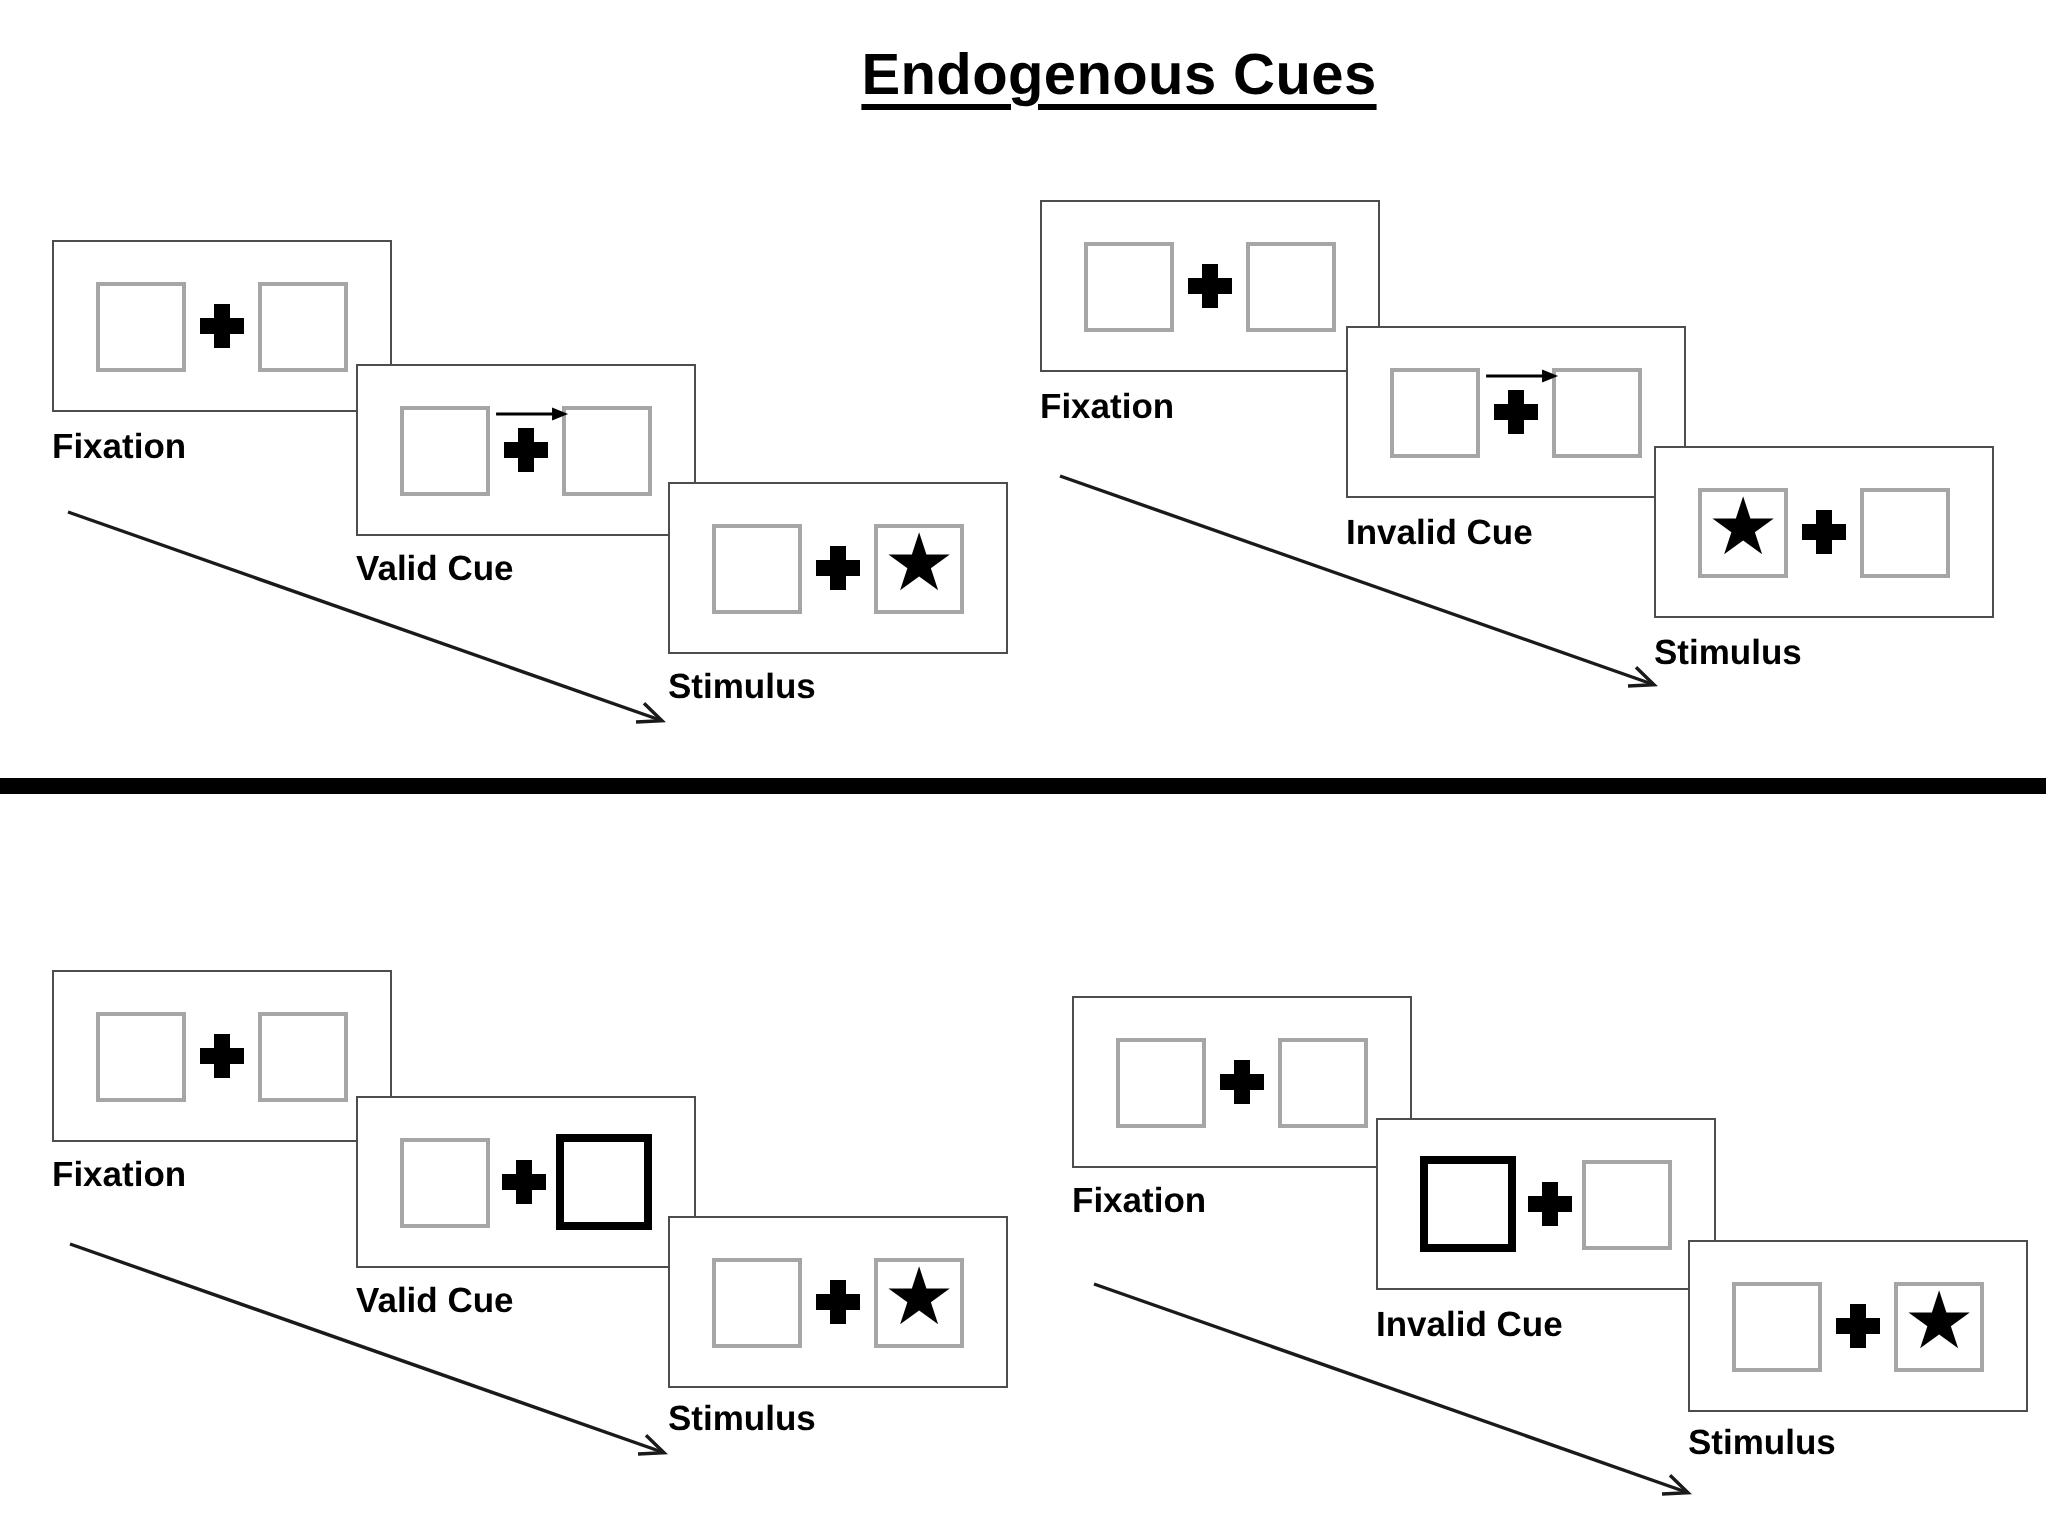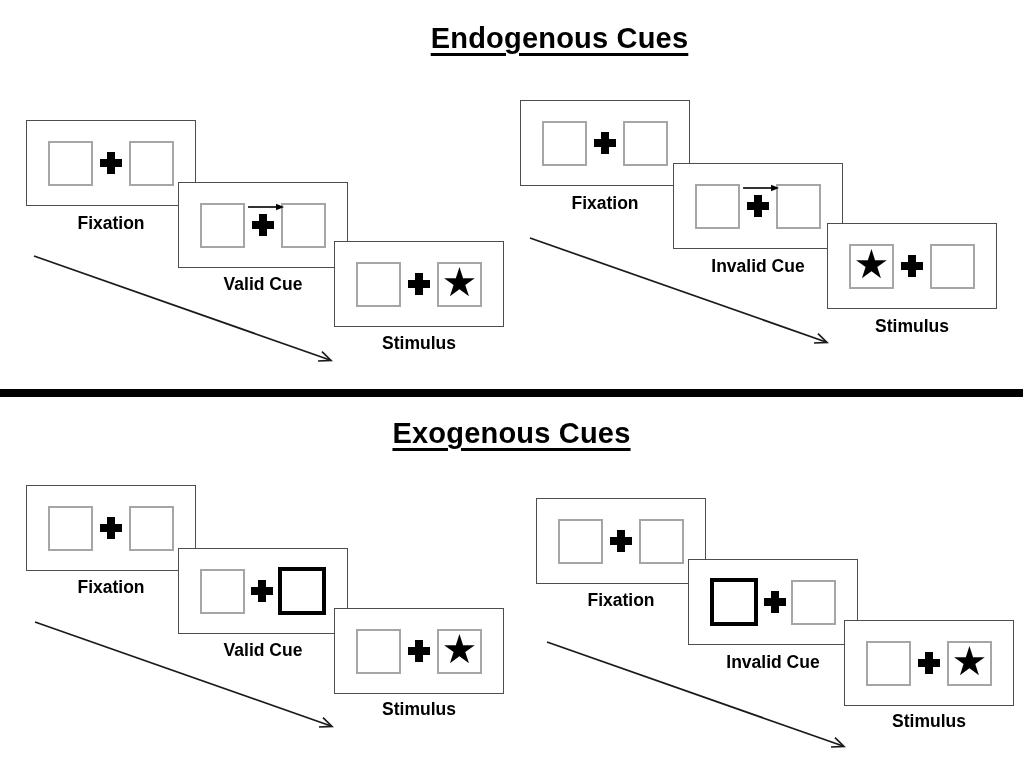--- a/index.html
+++ b/index.html
@@ -25,35 +25,32 @@
 
   .center{position:relative;display:flex;align-items:center;justify-content:center;}
   .plus{position:relative;width:22px;height:22px;}
   .plus::before{content:"";position:absolute;left:0;top:7px;width:22px;height:8px;background:#000;}
   .plus::after{content:"";position:absolute;left:7px;top:0;width:8px;height:22px;background:#000;}
 
   .cue-arrow{position:absolute;bottom:calc(100% + 3px);left:50%;transform:translateX(-42%);}
 
   .star{font-size:40px;line-height:1;font-weight:normal;transform:translateY(-2px);}
 
-  .plabel{position:absolute;width:170px;text-align:center;font-size:17.5px;
+  .plabel{position:absolute;width:170px;text-align:left;font-size:17.5px;
           font-weight:bold;z-index:5;white-space:nowrap;}
 
   .seq-arrow{position:absolute;z-index:0;}
 </style>
 </head>
 <body>
 
 <div class="stage">
 
   <div class="title" style="top:22px;margin-left:48px;">
     <span>Endogenous Cues</span>
-  </div>
-  <div class="title" style="top:417px;">
-    <span>Exogenous Cues</span>
   </div>
 
   <div class="divider"></div>
 
   <div class="panel fix" style="left:26px;top:120px;">
     <div class="sq"></div>
     <div class="center">
         <div class="plus"></div>
       </div>
     <div class="sq"></div>

